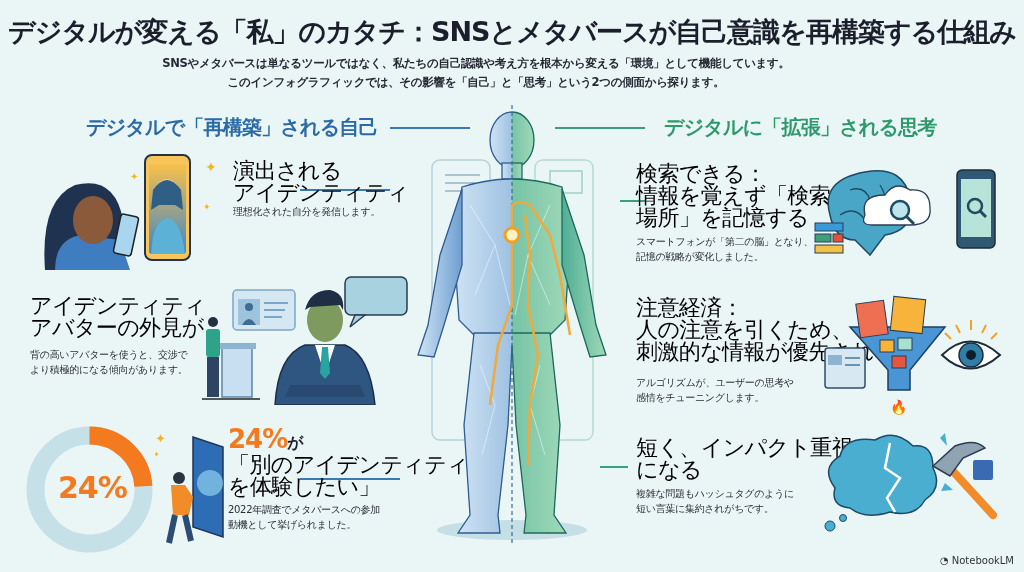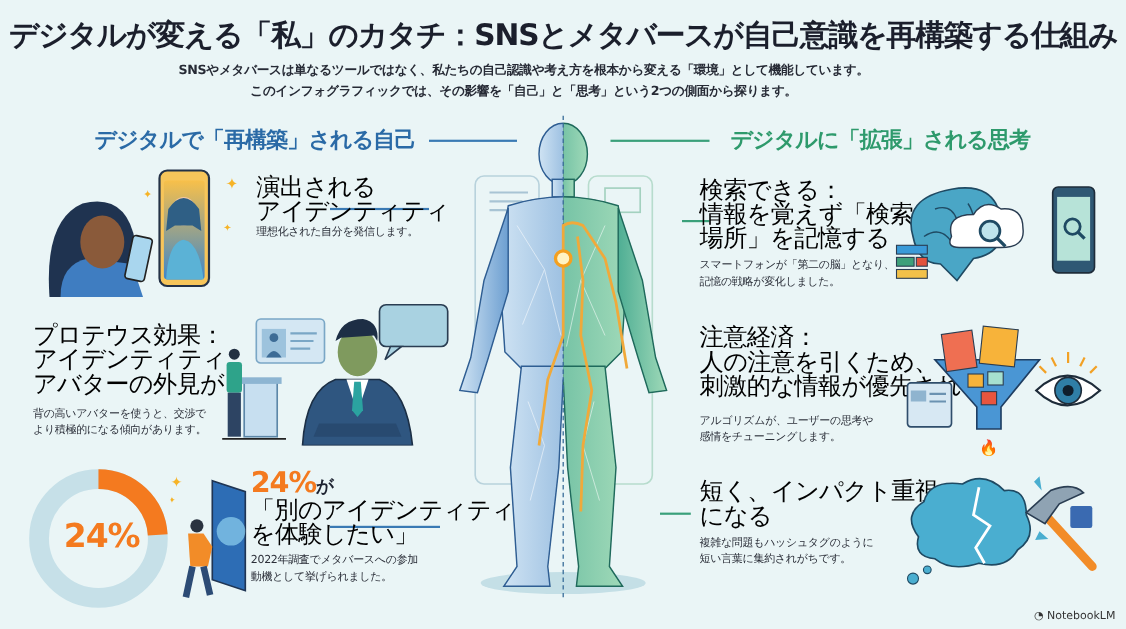--- a/index.html
+++ b/index.html
@@ -129,21 +129,20 @@
   <text x="95" y="30" font-size="10" fill="#f6b326">✦</text>
   <text x="168" y="60" font-size="9" fill="#f6b326">✦</text>
 </svg>
 <div class="abs" style="left:233px;top:160px;">
   <div class="card-title">演出される</div>
   <div class="card-title">アイデンティティ</div>
   <div class="card-desc">理想化された自分を発信します。</div>
 </div>
 
 <div class="abs" style="left:30px;top:295px;">
-  <div class="card-title">プロテウス効果：</div>
   <div class="card-title">アイデンティティ</div>
   <div class="card-title">アバターの外見が</div>
   <div class="card-desc" style="margin-top:8px;">背の高いアバターを使うと、交渉で</div>
   <div class="card-desc">より積極的になる傾向があります。</div>
 </div>
 <svg class="abs" style="left:200px;top:275px;" width="215" height="130" viewBox="0 0 215 130">
   <rect x="33" y="15" width="62" height="40" rx="4" fill="#d4e7f3" stroke="#7aa7c6" stroke-width="1.5"></rect>
   <rect x="38" y="24" width="22" height="26" fill="#9dc3dd"></rect>
   <circle cx="49" cy="32" r="4" fill="#3d6c96"></circle>
   <path d="M42 50 Q49 38 56 50 Z" fill="#3d6c96"></path>

